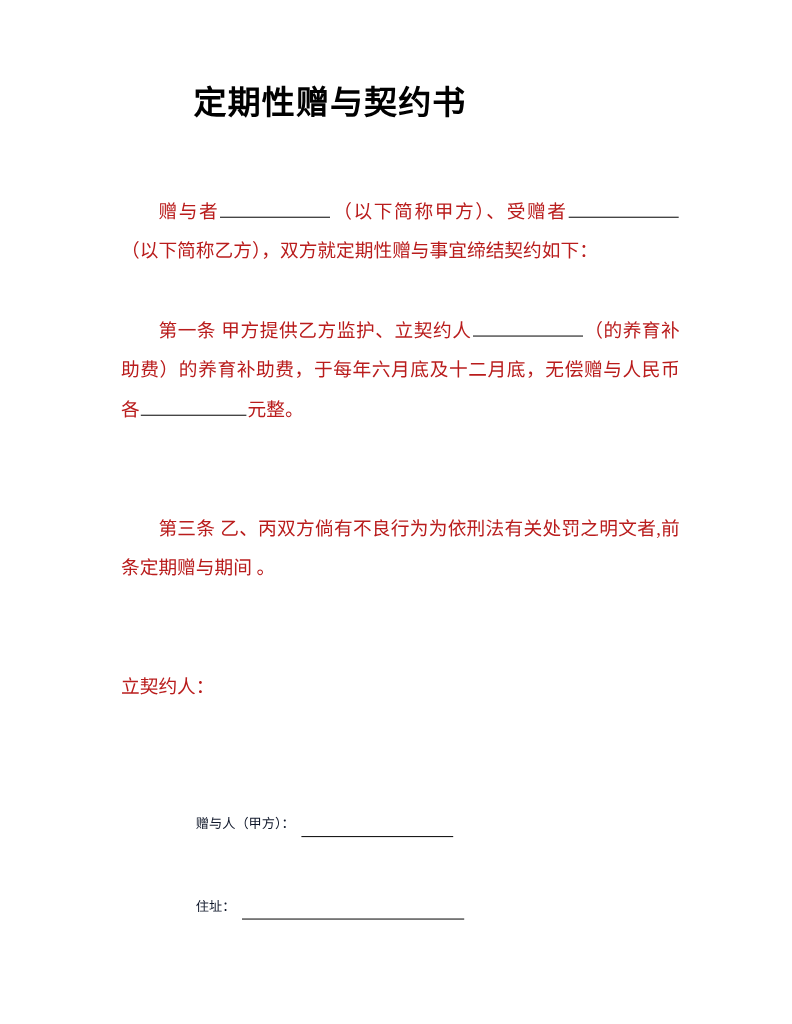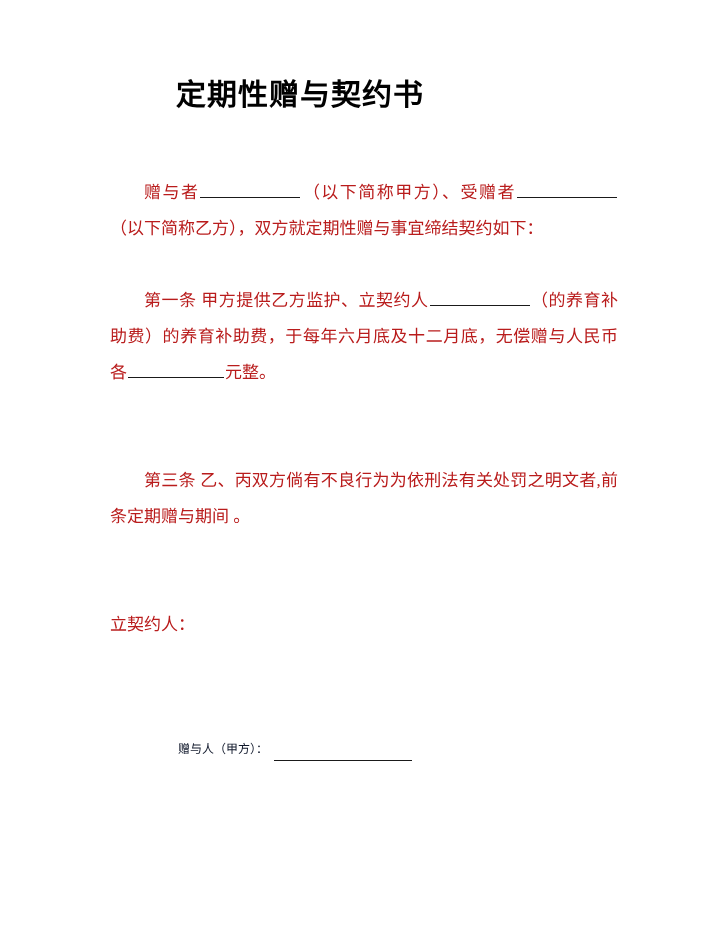--- a/index.html
+++ b/index.html
@@ -132,14 +132,20 @@
 
   </div>
 
   <div class="sig-block" style="top: 737px;">
     <div class="sig-row">
       <span class="sig-label">赠与人（甲方）：</span>
       <span class="sig-line w138"></span>
     </div>
   </div>
 
+  <div class="sig-block" style="top: 812px;">
+    <div class="sig-row">
+      <span class="sig-label">住址：</span>
+      <span class="sig-line w202"></span>
+    </div>
+  </div>
 
 </div>
 
 </body></html>

